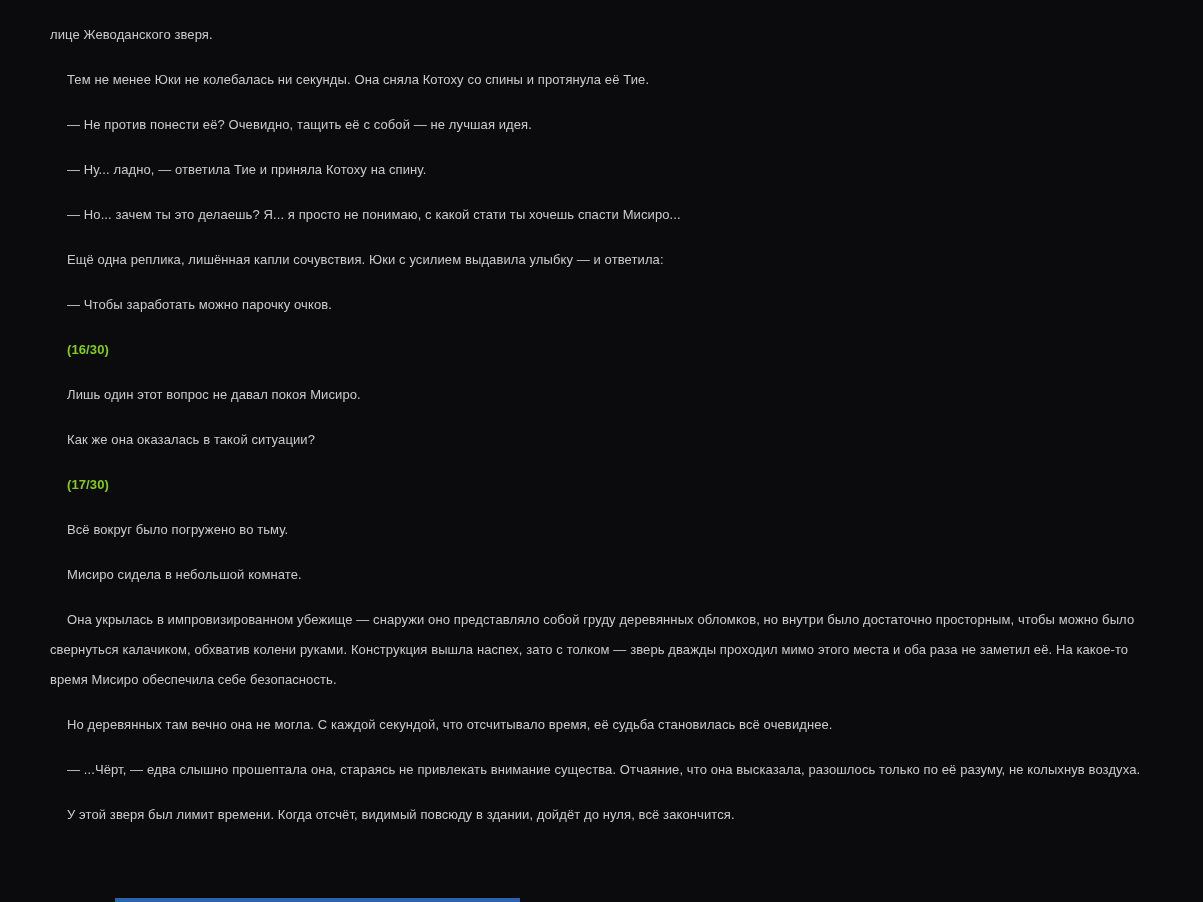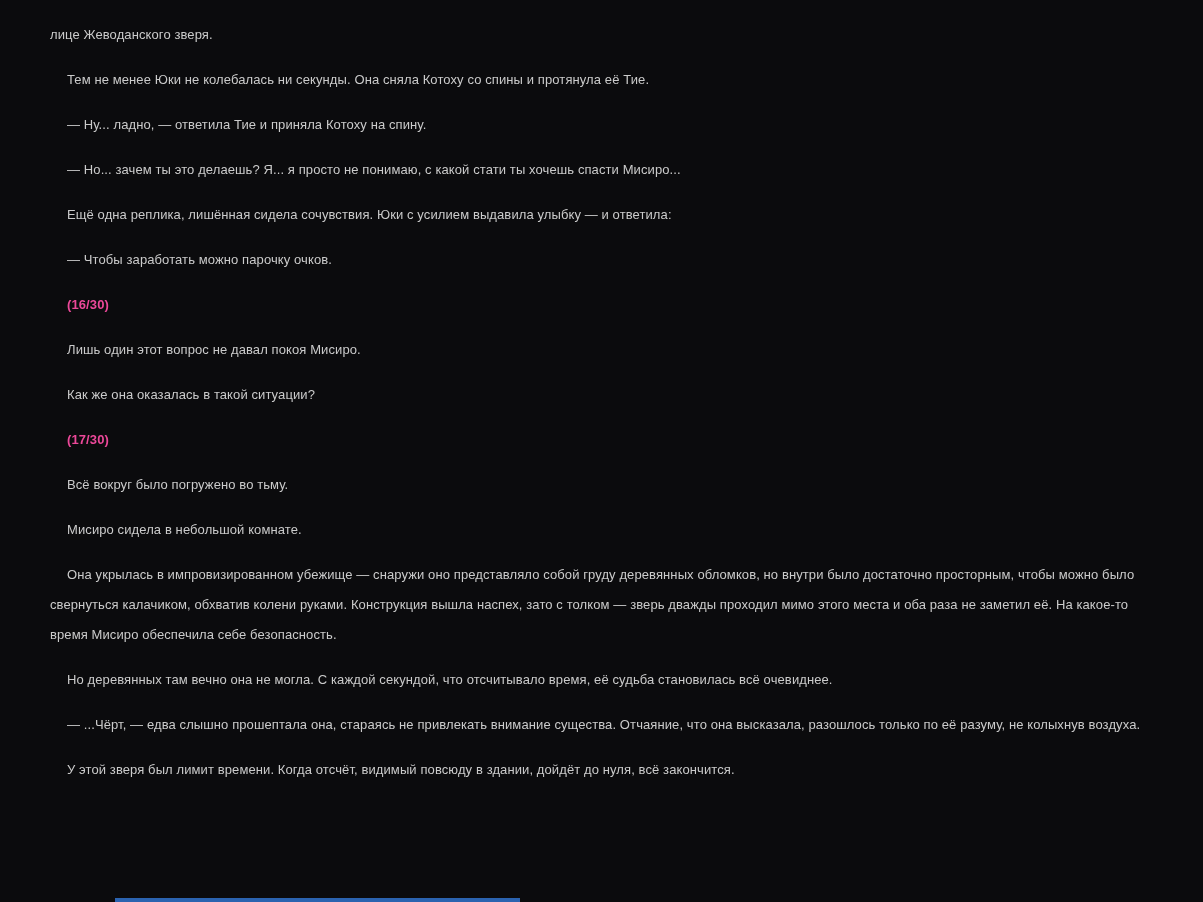--- a/index.html
+++ b/index.html
@@ -28,41 +28,42 @@
   }
   article p {
     margin: 0 0 15px 0;
     text-indent: 17px;
   }
   article p.cont {
     text-indent: 0;
   }
   article p.counter {
     font-weight: bold;
-    color: #ec4899;
+    color: #84cc16;
   }
   .peek {
     position: absolute;
     left: 115px;
     bottom: 0;
     width: 405px;
     height: 4px;
     background: #2b63b0;
   }
 </style>
 </head>
 <body>
 
 <main data-name="reader-page">
   <article data-name="chapter-text">
     <p class="cont" data-name="paragraph">лице Жеводанского зверя.</p>
     <p data-name="paragraph">Тем не менее Юки не колебалась ни секунды. Она сняла Котоху со спины и протянула её Тие.</p>
+    <p data-name="paragraph">— Не против понести её? Очевидно, тащить её с собой — не лучшая идея.</p>
     <p data-name="paragraph">— Ну... ладно, — ответила Тие и приняла Котоху на спину.</p>
     <p data-name="paragraph">— Но... зачем ты это делаешь? Я... я просто не понимаю, с какой стати ты хочешь спасти Мисиро...</p>
-    <p data-name="paragraph">Ещё одна реплика, лишённая сидела сочувствия. Юки с усилием выдавила улыбку — и ответила:</p>
+    <p data-name="paragraph">Ещё одна реплика, лишённая капли сочувствия. Юки с усилием выдавила улыбку — и ответила:</p>
     <p data-name="paragraph">— Чтобы заработать можно парочку очков.</p>
     <p class="counter" data-name="page-counter">(16/30)</p>
     <p data-name="paragraph">Лишь один этот вопрос не давал покоя Мисиро.</p>
     <p data-name="paragraph">Как же она оказалась в такой ситуации?</p>
     <p class="counter" data-name="page-counter">(17/30)</p>
     <p data-name="paragraph">Всё вокруг было погружено во тьму.</p>
     <p data-name="paragraph">Мисиро сидела в небольшой комнате.</p>
     <p data-name="paragraph">Она укрылась в импровизированном убежище — снаружи оно представляло собой груду деревянных обломков, но внутри было достаточно просторным, чтобы можно было свернуться калачиком, обхватив колени руками. Конструкция вышла наспех, зато с толком — зверь дважды проходил мимо этого места и оба раза не заметил её. На какое-то время Мисиро обеспечила себе безопасность.</p>
     <p data-name="paragraph">Но деревянных там вечно она не могла. С каждой секундой, что отсчитывало время, её судьба становилась всё очевиднее.</p>
     <p data-name="paragraph">— ...Чёрт, — едва слышно прошептала она, стараясь не привлекать внимание существа. Отчаяние, что она высказала, разошлось только по её разуму, не колыхнув воздуха.</p>

